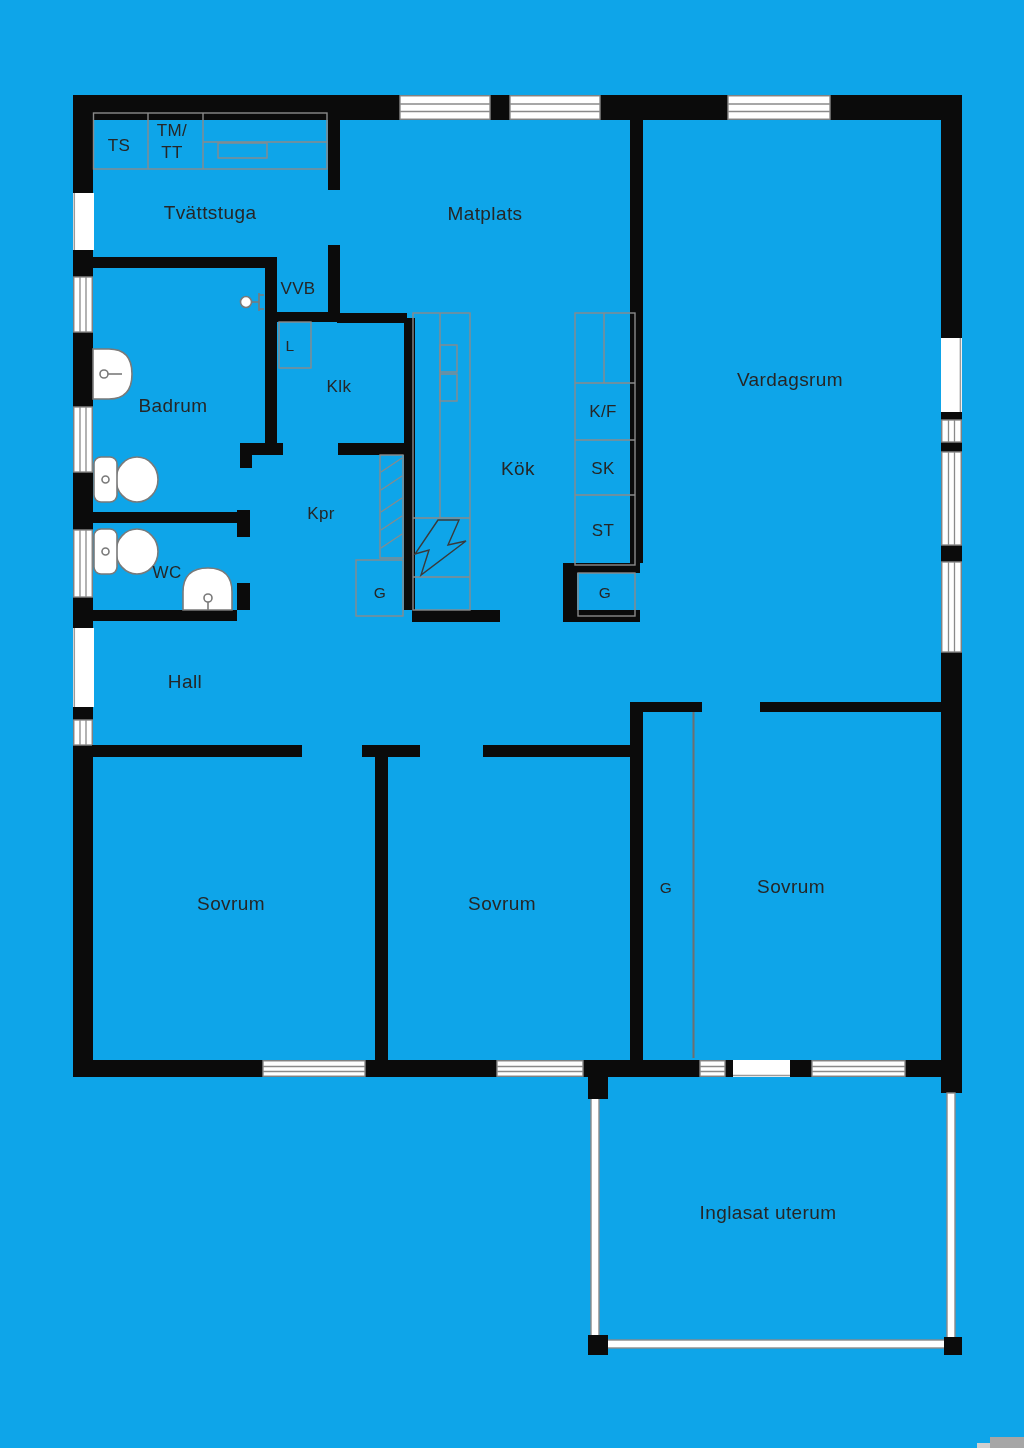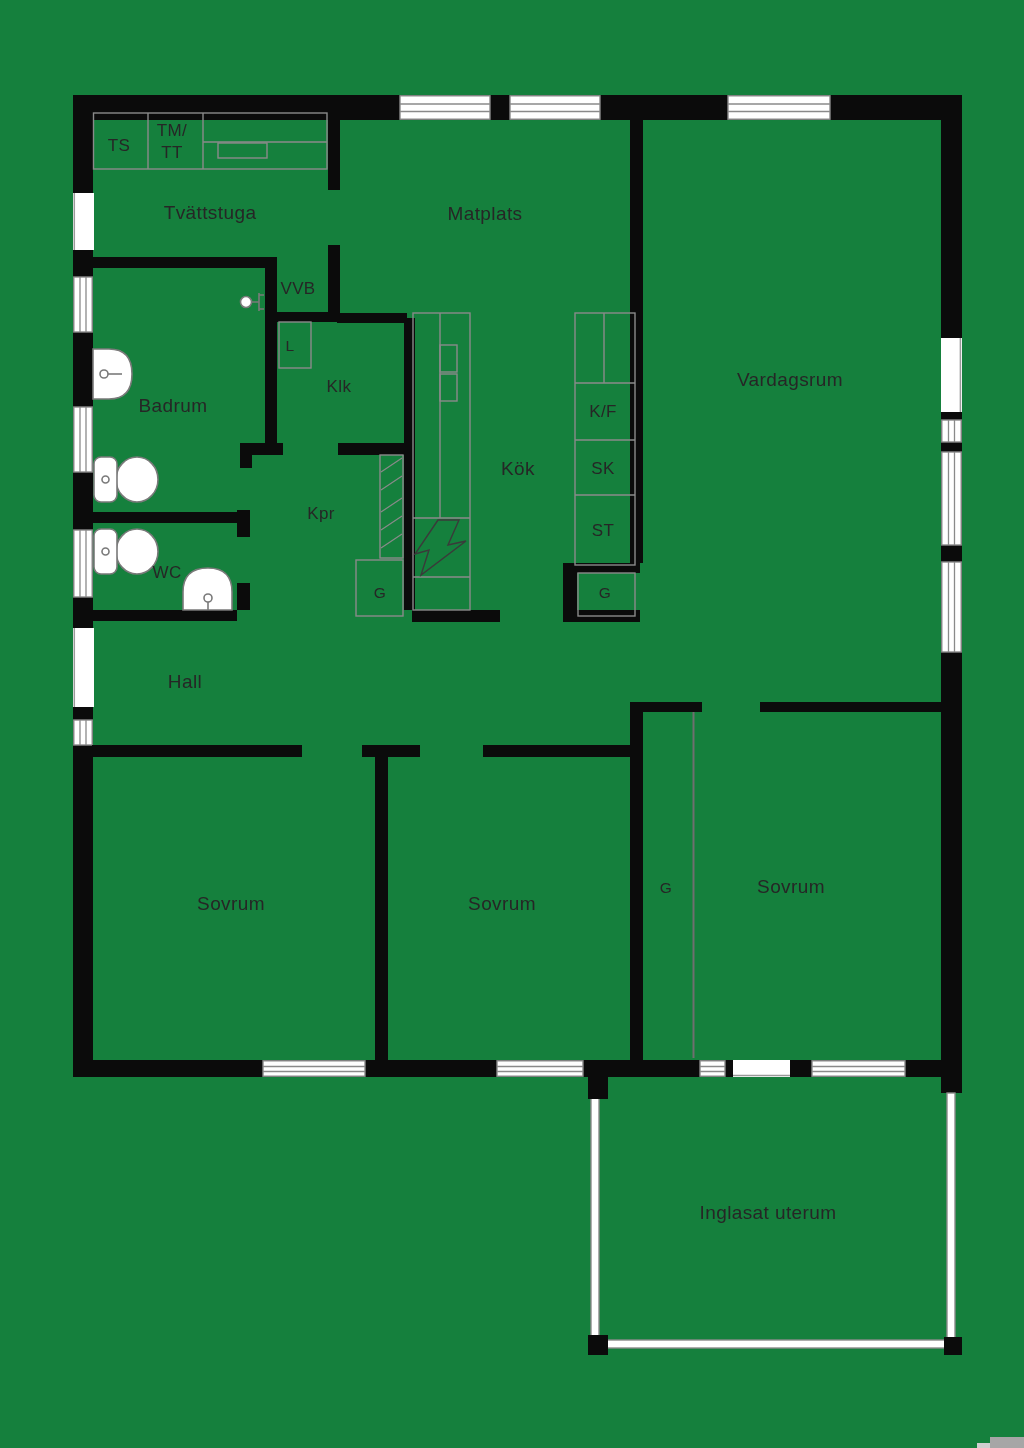--- a/index.html
+++ b/index.html
@@ -1,16 +1,16 @@
 <!DOCTYPE html>
 <html><head>
 <meta charset="utf-8">
 <style>
   html,body{margin:0;padding:0;background:#ffffff;}
-  .stage{position:relative;width:1024px;height:1448px;background:#15803d;overflow:hidden;
+  .stage{position:relative;width:1024px;height:1448px;background:#0ea5e9;overflow:hidden;
          font-family:"Liberation Sans",sans-serif;}
   svg text{font-family:"Liberation Sans",sans-serif;fill:#262626;text-anchor:middle;letter-spacing:.4px;}
   .lbl{font-size:19px;}
   .lbl-m{font-size:17px;}
   .lbl-s{font-size:15.5px;}
   .wall{fill:#0b0b0b;stroke:none;}
   .thin{fill:none;stroke:#8a8a8a;stroke-width:1.4;}
   .thinw{fill:#ffffff;stroke:#8a8a8a;stroke-width:1.4;}
   .pane{fill:none;stroke:#8a8a8a;stroke-width:1.3;}
   .gaprect{fill:#ffffff;stroke:none;}

